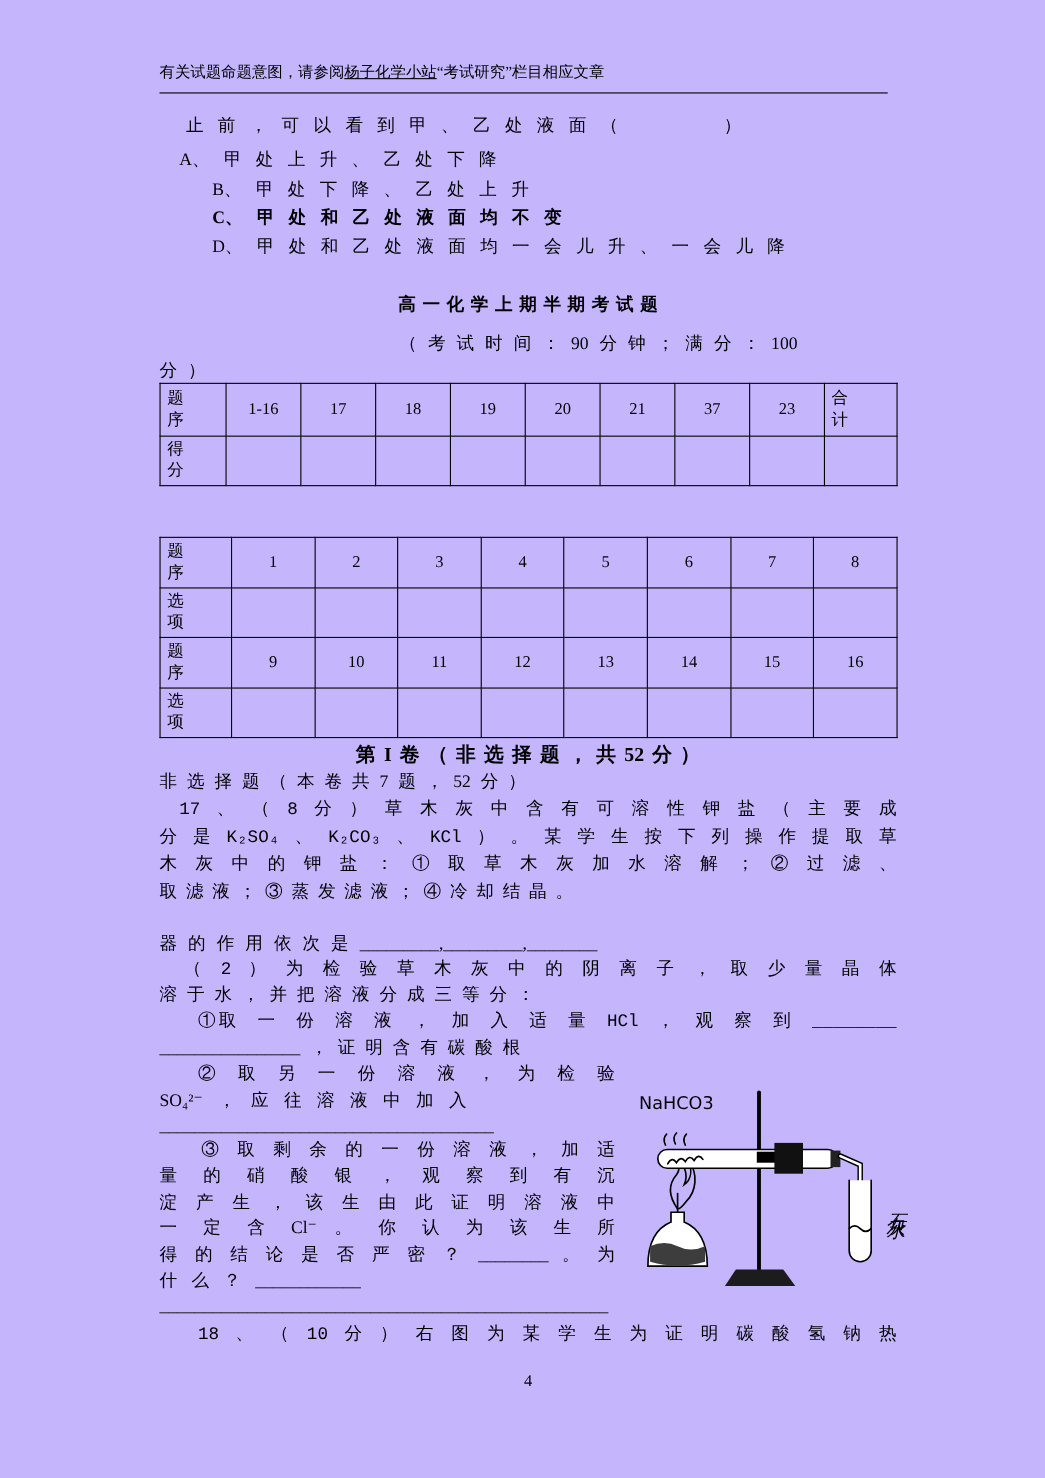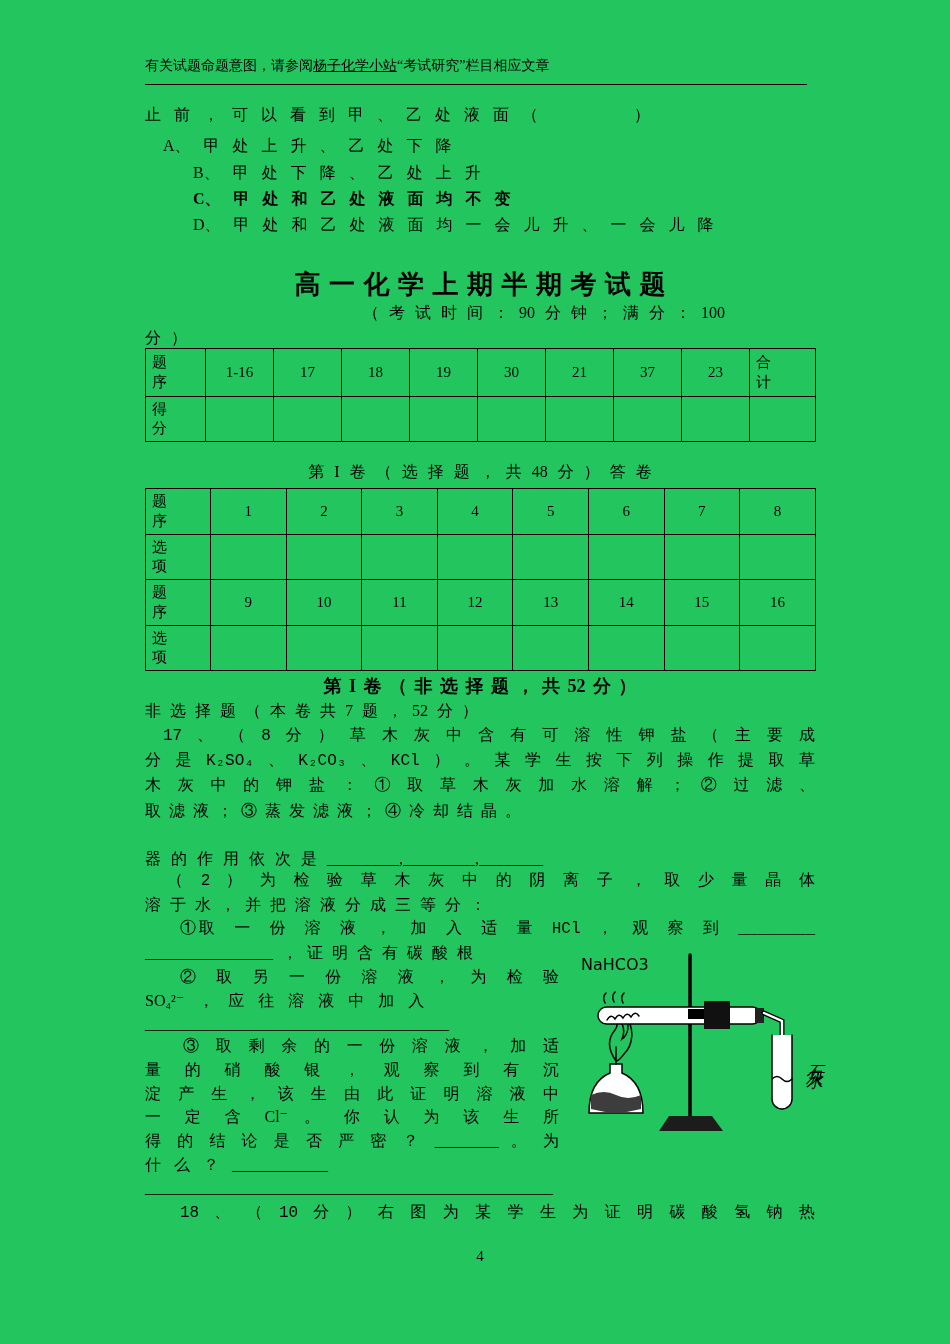--- a/index.html
+++ b/index.html
@@ -1,57 +1,57 @@
 <!DOCTYPE html>
 <html><head>
 <meta charset="utf-8">
 <style>
   html,body { margin:0; padding:0; background:#ffffff; }
   .page {
-    position:relative; width:950px; height:1344px; background:#22c55e;
+    position:relative; width:950px; height:1344px; background:#c4b5fd;
     font-family:"Liberation Serif","DejaVu Serif",serif; color:#000; overflow:hidden;
   }
   .hdr { position:absolute; left:145px; top:57px; font-size:14px; white-space:pre; }
   .hdr .link { text-decoration:underline; }
   .hdr-rule { position:absolute; left:145px; top:84px; width:662px; border-top:1.5px solid #000; height:0; }
 
   .lline { position:absolute; left:145px; font-size:16px; line-height:1.25; white-space:pre; }
   .jline { position:absolute; left:145px; width:670px; font-size:16px; line-height:1.25;
            text-align:justify; text-align-last:justify; word-spacing:4px;font-family:Liberation Mono, monospace; }
   .nline { position:absolute; left:145px; width:414px; font-size:16px; line-height:1.25;
            text-align:justify; text-align-last:justify; word-spacing:4px; }
 
   .title { position:absolute; left:145px; width:670px; text-align:center;
-           font-size:26px; font-weight:bold; word-spacing:2px; }
+           font-size:16px; font-weight:bold; word-spacing:2px; }
   .sec1  { position:absolute; left:145px; width:670px; text-align:center;
            font-size:16px; word-spacing:6px; }
   .sec2  { position:absolute; left:145px; width:670px; text-align:center;
            font-size:18px; font-weight:bold; word-spacing:3px; }
 
   table.sheet { position:absolute; border-collapse:collapse; table-layout:fixed; }
   table.sheet td { border:1.5px solid #000; font-size:15px; text-align:center;
                    vertical-align:middle; padding:0; }
   table.sheet td.hdrcell { text-align:left; padding-left:6px; white-space:pre-line; line-height:1.3; }
 
-  .figure { position:absolute; left:565px; top:941px; width:280px; height:215px; }
+  .figure { position:absolute; left:565px; top:979px; width:280px; height:215px; }
   .fig-label-nahco3 { position:absolute; left:16px; top:14px; font-size:16px;
                       font-family:"DejaVu Sans","Liberation Sans",sans-serif; }
   .fig-label-limewater { position:absolute; left:238px; top:110px; font-size:17px;
                          font-style:italic; writing-mode:vertical-rl; letter-spacing:4px; }
   .pagenum { position:absolute; left:145px; top:1248px; width:670px; text-align:center; font-size:15px; }
 </style>
 </head>
 <body>
 
 <div class="page">
 
   <div class="hdr"><span>有关试题命题意图，请参阅</span><span class="link">杨子化学小站</span><span>“考试研究”栏目相应文章</span></div>
   <div class="hdr-rule"></div>
 
-  <div class="lline" style="top:105px; word-spacing:9px;">止 前 ， 可 以 看 到 甲 、 乙 处 液 面 （　　　　　　）</div>
+  <div class="lline" style="top:105px; word-spacing:9px;margin-left:24px;">止 前 ， 可 以 看 到 甲 、 乙 处 液 面 （　　　　　　）</div>
   <div class="lline" style="top:136px; left:163px; word-spacing:9px;">A、 甲 处 上 升 、 乙 处 下 降</div>
   <div class="lline" style="top:163px; left:193px; word-spacing:9px;">B、 甲 处 下 降 、 乙 处 上 升</div>
   <div class="lline" style="top:189px; left:193px; word-spacing:9px;font-weight:bold;">C、 甲 处 和 乙 处 液 面 均 不 变</div>
   <div class="lline" style="top:215px; left:193px; word-spacing:9px;">D、 甲 处 和 乙 处 液 面 均 一 会 儿 升 、 一 会 儿 降</div>
 
   <div class="title" style="top:267px;">高 一 化 学 上 期 半 期 考 试 题</div>
   <div class="lline" style="top:303px; left:363px; word-spacing:6px;">（ 考 试 时 间 ： 90 分 钟 ； 满 分 ： 100</div>
   <div class="lline" style="top:328px; word-spacing:6px;">分 ）</div>
 
   <table class="sheet" style="left:145px; top:348px; width:670px;">
@@ -68,21 +68,21 @@
         <col style="width:66px">
     </colgroup>
     <tbody>
         <tr style="height:48px;">
       <td class="hdrcell">题
 序</td>
       <td>1-16</td>
       <td>17</td>
       <td>18</td>
       <td>19</td>
-      <td>30</td>
+      <td>20</td>
       <td>21</td>
       <td>37</td>
       <td>23</td>
       <td class="hdrcell">合
 计</td>
     </tr>
     <tr style="height:45px;">
       <td class="hdrcell">得
 分</td>
       <td></td>
@@ -91,21 +91,20 @@
       <td></td>
       <td></td>
       <td></td>
       <td></td>
       <td></td>
       <td></td>
     </tr>
   </tbody>
     </table>
 
-  <div class="sec1" style="top:462px;">第 I 卷 （ 选 择 题 ， 共 48 分 ） 答 卷</div>
 
   <table class="sheet" style="left:145px; top:488px; width:670px;">
     <colgroup>
       <col style="width:65px">
         <col style="width:75.6px">
         <col style="width:75.6px">
         <col style="width:75.6px">
       <col style="width:75.6px">
         <col style="width:75.6px">
         <col style="width:75.6px">

